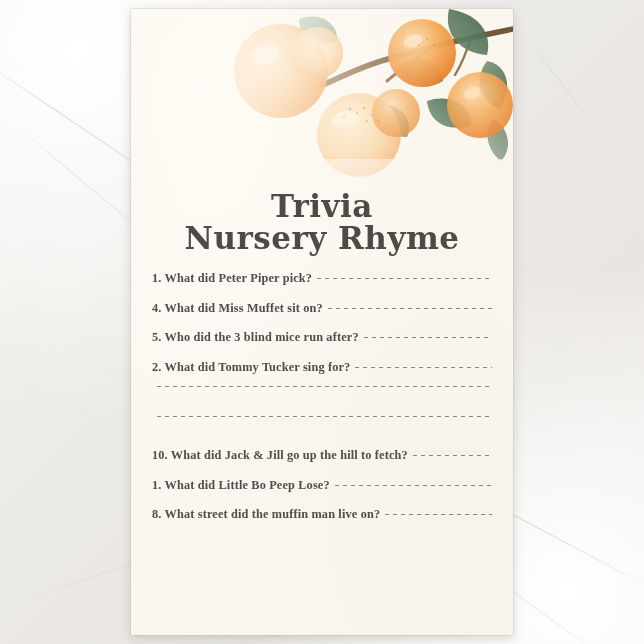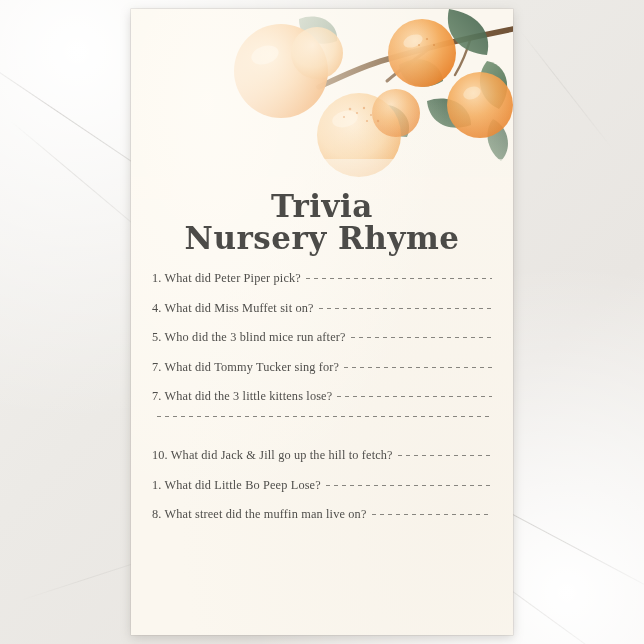--- a/index.html
+++ b/index.html
@@ -94,20 +94,21 @@
     position: absolute;
     left: 21px;
     top: 262px;
     width: 340px;
     z-index: 5;
   }
   .q-row {
     display: flex;
     align-items: baseline;
     height: 29.5px;
+    font-weight: bold;
   }
   .q-text {
     font-family: "Liberation Serif", serif;
     font-size: 12.3px;
     color: #4f4e4b;
     white-space: nowrap;
     letter-spacing: 0.15px;
   }
   .q-line {
     flex: 1 1 auto;
@@ -226,25 +227,24 @@
     </div>
     <div class="q-row">
       <span class="q-text">4. What did Miss Muffet sit on?</span>
       <span class="q-line"></span>
     </div>
     <div class="q-row">
       <span class="q-text">5. Who did the 3 blind mice run after?</span>
       <span class="q-line"></span>
     </div>
     <div class="q-row">
-      <span class="q-text">7. What did Tommy Tucker sing for?</span>
-      <span class="q-line"></span>
-    </div>
-    <div class="q-row">
-      <span class="q-text">7. What did the 3 little kittens lose?</span>
+      <span class="q-text">2. What did Tommy Tucker sing for?</span>
+      <span class="q-line"></span>
+    </div>
+    <div class="q-row">
       <span class="q-line"></span>
     </div>
     <div class="q-row">
       <span class="q-line"></span>
     </div>
     <div class="q-row">
       <span class="q-text">10. What did Jack &amp; Jill go up the hill to fetch?</span>
       <span class="q-line"></span>
     </div>
     <div class="q-row">

